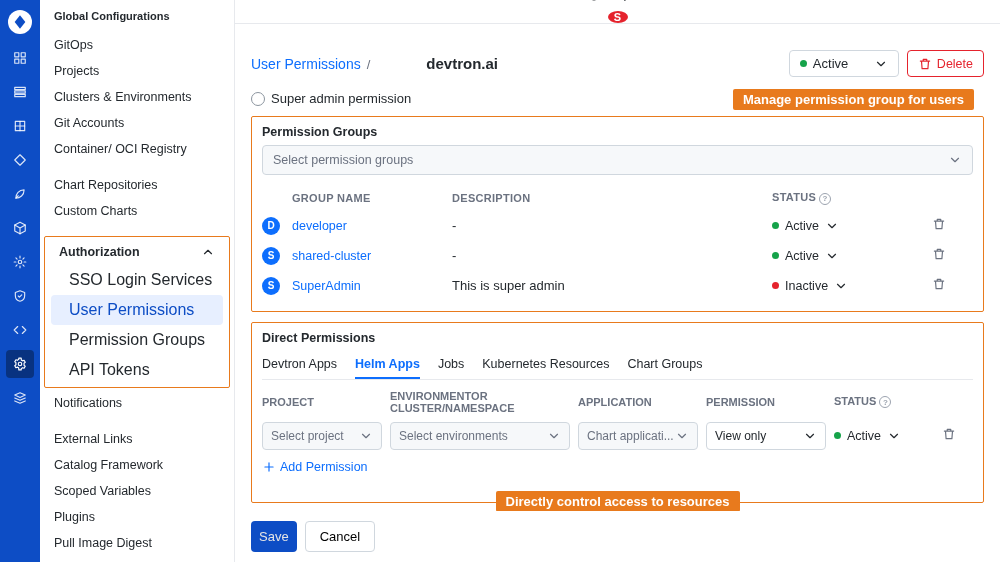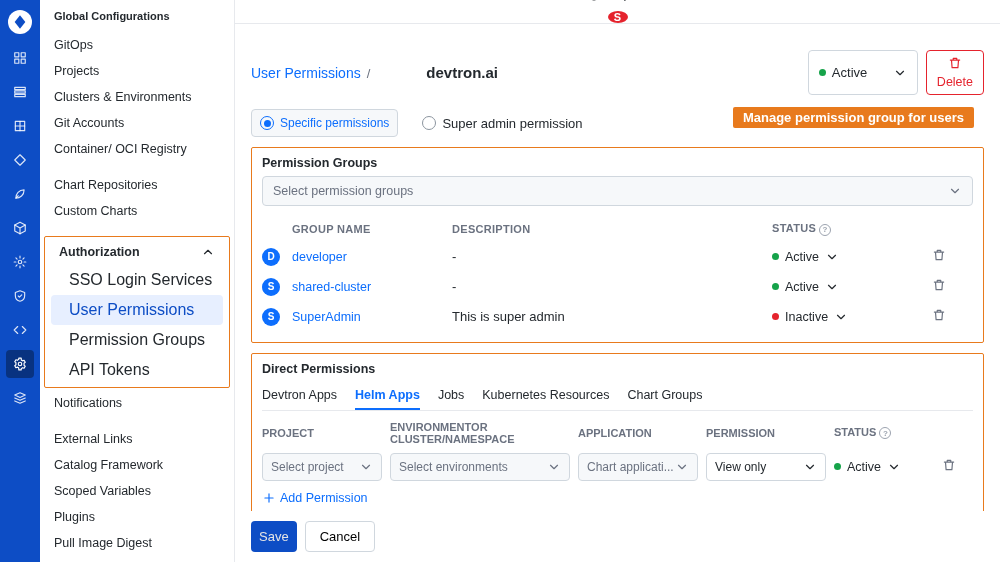--- a/index.html
+++ b/index.html
@@ -29,21 +29,21 @@
 .main { position: fixed; left: 235px; top: 36px; right: 0; bottom: 0; overflow-y: auto; padding: 14px 16px 80px; }
 .crumb-row { display:flex; align-items:center; justify-content:space-between; margin-bottom: 14px;}
 .crumb-left { display:flex; align-items:baseline; gap:6px;}
 .crumb-link { color:#0d6efd; font-size:14px; font-weight:500;}
 .crumb-sep { color:#6b7280; }
 .crumb-cur { font-size:15px; font-weight:700; margin-left: 50px;}
 .crumb-right { display:flex; gap:8px;}
 .sel-status { border:1px solid #d0d7de; border-radius:4px; padding: 5px 10px; display:flex; align-items:center; gap:8px; min-width:110px; justify-content:space-between; cursor:pointer;}
 .dot { width:7px; height:7px; border-radius:50%; display:inline-block;}
 .dot.green{background:#16a34a;} .dot.red{background:#e5232d;}
-.btn-delete { border:1px solid #e5232d; color:#e5232d; background:#fff; border-radius:4px; padding:5px 10px; display:flex; align-items:center; gap:5px; cursor:pointer; font-size:12.5px;flex-direction:column;}
+.btn-delete { border:1px solid #e5232d; color:#e5232d; background:#fff; border-radius:4px; padding:5px 10px; display:flex; align-items:center; gap:5px; cursor:pointer; font-size:12.5px;}
 .radio-row { display:flex; gap:24px; margin-bottom:4px; position:relative;}
 .radio { display:flex; align-items:center; gap:6px; font-size:13px; cursor:pointer;}
 .radio-dot { width:14px; height:14px; border-radius:50%; border:1.5px solid #8b949e; display:flex;align-items:center;justify-content:center;}
 .radio.sel { color:#0d6efd; font-weight:500;}
 .radio.sel .radio-dot { border-color:#0d6efd;}
 .radio.sel .radio-dot::after { content:''; width:7px; height:7px; border-radius:50%; background:#0d6efd;}
 
 .callout { position:absolute; background:#e87a1d; color:#fff; font-size:13px; font-weight:600; padding:3px 10px; border-radius:2px;}
 
 .section { border:1.5px solid #e87a1d; border-radius:2px; padding:8px 10px 10px; margin-top:10px;}
@@ -230,24 +230,20 @@
       <button class="btn-delete">
         <svg class="i" viewBox="0 0 24 24">
             <path d="M4 7h16M9 7V4h6v3M6 7l1 13h10l1-13"></path>
           </svg>
         <span>Delete</span>
       </button>
     </div>
   </div>
 
   <div class="radio-row">
-    <div class="radio sel">
-        <span class="radio-dot"></span>
-        <span>Specific permissions</span>
-      </div>
     <div class="radio">
         <span class="radio-dot"></span>
         <span>Super admin permission</span>
       </div>
     <div class="callout" style="right:10px; top:-2px;">Manage permission group for users</div>
   </div>
 
   <div class="section">
     <div class="sec-title">Permission Groups</div>
     <div class="combo">

